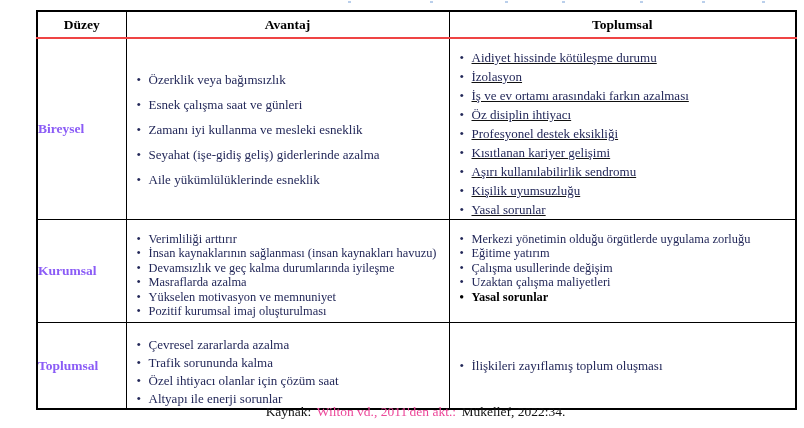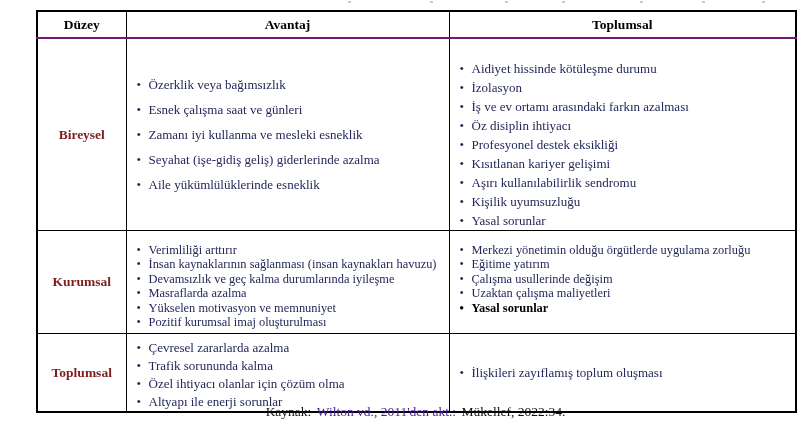--- a/index.html
+++ b/index.html
@@ -37,72 +37,72 @@
     border: 1px solid #000;
     padding: 0;
     overflow: hidden;
   }
   .doc-table thead tr { height: 27px; }
   .doc-table thead th {
     font-size: 13.5px;
     font-weight: bold;
     text-align: center;
     vertical-align: middle;
-    border-bottom: 2px solid #701a75;
+    border-bottom: 2px solid #ef4444;
     color: #000;
   }
   tr.row-bireysel  { height: 178px; }
   tr.row-kurumsal  { height: 103px; }
   tr.row-toplumsal { height: 78px; }
   td.level-cell {
-    text-align: center;
+    text-align: left;
     vertical-align: middle;
     font-weight: bold;
     font-size: 13.5px;
-    color: #7f1d1d;
+    color: #8b5cf6;
   }
   ul.blist {
     margin: 0;
     padding: 0 6px 0 9px;
     list-style: none;
     color: #232859;
     font-size: 13px;
   }
   ul.blist li {
     position: relative;
     padding-left: 13px;
   }
   ul.blist li::before {
     content: "\2022";
     position: absolute;
     left: 1px;
   }
   td.cell-adv-1 { vertical-align: middle; }
   td.cell-adv-1 ul { line-height: 25px; font-family: Liberation Serif, serif; }
-  td.cell-dis-1 { vertical-align: top; padding-top: 20px; }
+  td.cell-dis-1 { vertical-align: top; padding-top: 9px; text-decoration: underline; }
   td.cell-dis-1 ul { line-height: 19px; }
   td.cell-adv-2, td.cell-dis-2 { vertical-align: top; padding-top: 12px; }
   td.cell-adv-2 ul, td.cell-dis-2 ul { line-height: 14.4px; font-size: 12.4px; }
-  td.cell-adv-3 { vertical-align: top; padding-top: 5px; }
+  td.cell-adv-3 { vertical-align: top; padding-top: 13px; }
   td.cell-adv-3 ul { line-height: 18px; }
   td.cell-dis-3 { vertical-align: middle; }
   td.cell-dis-3 ul { line-height: 17px; }
   li.justify { text-align: justify; }
   li.strong { color: #000; font-weight: bold; }
   .caption {
     position: absolute;
     left: 36px;
     top: 404px;
     width: 759px;
     text-align: center;
     font-size: 13.5px;
     color: #111;
     white-space: nowrap;
   }
-  .caption .cite-blue { color: #4c1d95; }
+  .caption .cite-blue { color: #ec4899; }
   .caption span { padding: 0 1px; }
 </style>
 </head>
 <body>
 
 <div class="page">
 
   <span class="speck" style="left:348px"></span>
   <span class="speck" style="left:430px"></span>
   <span class="speck" style="left:505px"></span>
@@ -171,21 +171,21 @@
             <li class="strong">Yasal sorunlar</li>
           </ul>
         </td>
       </tr>
       <tr class="row-toplumsal">
         <td class="level-cell">Toplumsal</td>
         <td class="cell-adv-3">
           <ul class="blist">
             <li>Çevresel zararlarda azalma</li>
             <li>Trafik sorununda kalma</li>
-            <li>Özel ihtiyacı olanlar için çözüm olma</li>
+            <li>Özel ihtiyacı olanlar için çözüm saat</li>
             <li>Altyapı ile enerji sorunlar</li>
           </ul>
         </td>
         <td class="cell-dis-3">
           <ul class="blist">
             <li>İlişkileri zayıflamış toplum oluşması</li>
           </ul>
         </td>
       </tr>
     </tbody>

